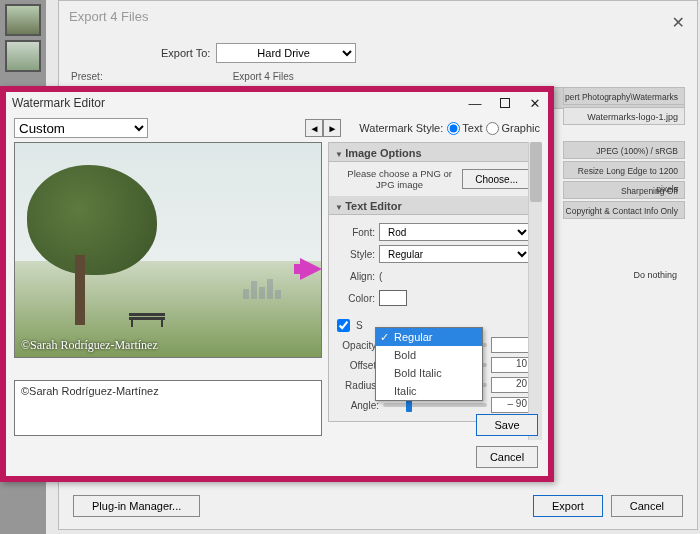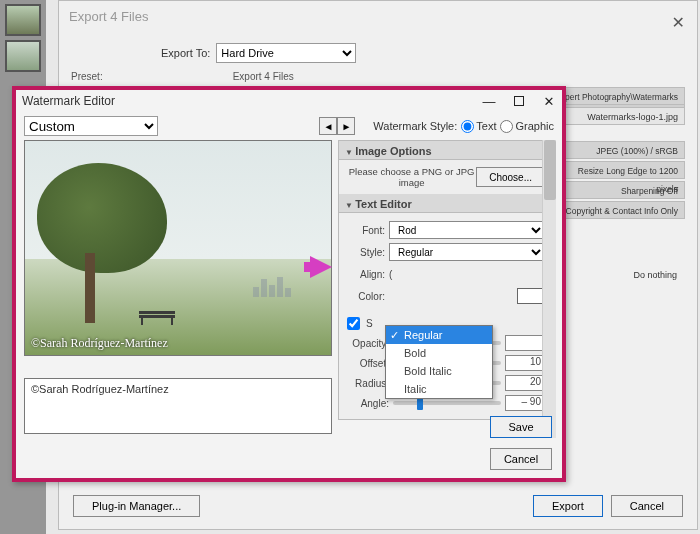--- a/index.html
+++ b/index.html
@@ -4,41 +4,41 @@
 <style>
   * { box-sizing: border-box; margin: 0; padding: 0; font-family: "Segoe UI", Arial, sans-serif; }
   body { width:700px; height:534px; background:#e8e8e8; position:relative; overflow:hidden; font-size:11px; color:#333; }
 
   
   .export-dialog { position:absolute; left:58px; top:0; width:640px; height:530px; background:#f0f0f0; border:1px solid #bbb; }
   .export-title { height:32px; line-height:32px; padding:0 10px; color:#999; font-size:13px; position:relative; }
   .export-title .close { position:absolute; right:12px; top:6px; font-size:16px; color:#555; }
   .export-body { padding:6px 12px 0 12px; }
   .export-to-row { display:flex; align-items:center; gap:6px; padding:4px 0 8px 90px; }
-  .export-to-row select { width:140px; height:20px; border:1px solid #999; background:#fff; font-size:11px;}
+  .export-to-row select { width:140px; height:20px; border:1px solid #999; background:#fff; font-size:11px;padding-left:36px;}
   .preset-row { display:flex; gap:70px; font-size:10px; color:#555; height:14px;}
   .preset-row span:last-child{margin-left:60px;}
   .grey-band { background:#d0d0d0; height:22px; border:1px solid #bbb; margin-top:2px; }
   .right-cell { background:#d3d3d3; border:1px solid #bbb; height:22px; line-height:22px; font-size:9px; color:#333; text-align:right; padding-right:6px; margin-bottom:2px; }
   .right-cell.light { background:#e6e6e6; height:18px; line-height:18px; }
   .right-cell.lo { height:18px; line-height:18px; font-size:8.5px;}
   .do-nothing { text-align:right; padding-right:8px; height:20px; line-height:20px; font-size:9px; color:#333;}
   .export-buttons { position:absolute; bottom:12px; right:14px; display:flex; gap:8px; }
   .export-buttons button, .plugin-btn { height:22px; padding:0 18px; font-size:11px; border:1px solid #888; background:#efefef; }
   .export-buttons button.primary { border:1.5px solid #1269c7; }
   .plugin-btn { position:absolute; bottom:12px; left:14px; }
 
   
   .film { position:absolute; left:0; top:0; width:46px; height:534px; background:#969696; }
   .film .thumb { margin:4px auto; width:36px; height:32px; background:#777; border:2px solid #555;}
   .film .thumb.t1 { background:linear-gradient(#b7cbb0,#6e7a58); }
   .film .thumb.t2 { background:linear-gradient(#c9d6c9,#8aa183); }
 
   
-  .wm-editor { position:absolute; left:12px; top:86px; width:554px; height:396px; background:#f3f3f3; border:4px solid #be185d; box-shadow:2px 2px 6px rgba(0,0,0,.3); }
+  .wm-editor { position:absolute; left:0; top:86px; width:554px; height:396px; background:#f3f3f3; border:6px solid #be185d; box-shadow:2px 2px 6px rgba(0,0,0,.3); }
   .wm-titlebar { height:22px; display:flex; align-items:center; padding:0 6px; }
   .wm-titlebar span { font-size:12px; color:#333; }
   .wm-titlebar .winbtns { margin-left:auto; display:flex; gap:18px; align-items:center; }
   .wm-titlebar .winbtns div { width:14px; height:14px; font-size:13px; display:flex; align-items:center; justify-content:center; color:#222;}
   .minbtn::before{content:"—";}
   .maxbtn{ border:1.5px solid #222; width:10px !important; height:10px !important;}
   .xbtn::before{content:"✕";}
 
   .wm-top-row { display:flex; align-items:center; height:28px; padding:0 8px; }
   .wm-top-row select { width:134px; height:20px; border:1px solid #999; background:#fff; }
@@ -65,21 +65,21 @@
   .wm-text-input { margin-top:22px; width:308px; height:56px; border:1px solid #777; background:#fff; padding:4px 6px; font-size:11px; }
 
   .wm-right { flex:1; position:relative; }
   .accordion { border:1px solid #bbb; background:#eee; }
   .acc-header { background:#d9d9d9; height:19px; line-height:20px; padding:0 6px; font-size:11px; font-weight:bold; border-bottom:1px solid #bbb; color:#444;}
   .acc-header::before{content:"▼ "; font-size:8px; color:#555;}
   .acc-body { padding:6px 8px; font-size:10px; color:#444;}
   .img-opts { display:flex; align-items:center; justify-content:space-between; }
   .img-opts .txt{ font-size:9.5px; line-height:11px; text-align:center; flex:1;}
   .choose-btn { height:20px; padding:0 12px; border:1px solid #888; background:#efefef; font-size:10px;}
-  .form-row { display:flex; align-items:center; height:22px; gap:4px;justify-content:space-between; }
+  .form-row { display:flex; align-items:center; height:22px; gap:4px; }
   .form-row label { width:38px; text-align:right; font-size:10px; }
   .form-row select, .form-row input[type=text]{ flex:1; height:18px; border:1px solid #888; background:#fff; font-size:10px; padding-left:4px;}
   .color-swatch{ width:28px;height:16px;border:1px solid #666; background:#fff; display:inline-block;}
   .shadow-row{display:flex;align-items:center;gap:6px; height:20px;}
   .slider-row{ display:flex; align-items:center; height:20px; gap:4px;}
   .slider-row label{ width:42px; text-align:right; font-size:10px;}
   .slider{ flex:1; height:4px; background:#c8c8c8; position:relative; border-radius:2px;}
   .slider .thumb{ position:absolute; top:-5px; width:6px; height:14px; background:#1978d4; border-radius:1px;}
   .slider .fill{ position:absolute; top:0; left:0; height:100%; background:#1978d4; border-radius:2px;}
   .numbox{ width:40px; height:16px; border:1px solid #888; font-size:10px; text-align:right; padding-right:3px; background:#fff;}

